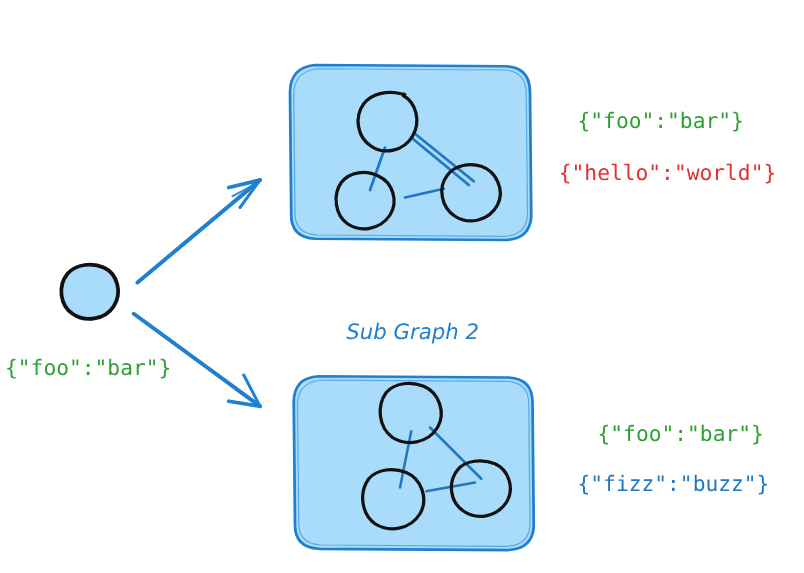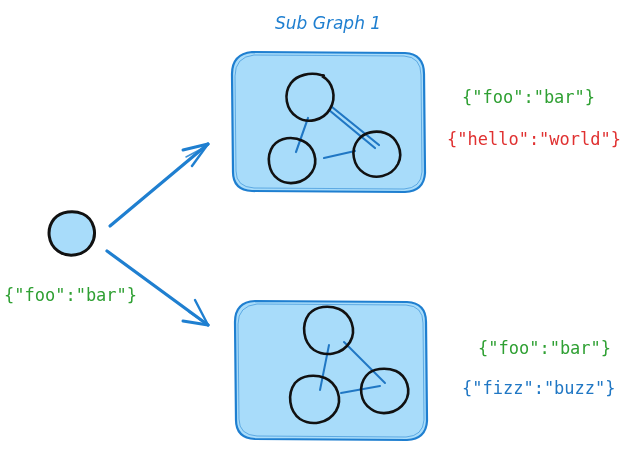--- a/index.html
+++ b/index.html
@@ -104,22 +104,22 @@
 
     <g stroke="#1f7fd0" fill="none" stroke-linecap="round" stroke-linejoin="round">
       <path d="M107,251 L208,325" stroke-width="3.2"></path>
       <path d="M208,325 L183,321" stroke-width="3"></path>
       <path d="M208,325 L195,300" stroke-width="2.4"></path>
       <path d="M204,322 L189,312" stroke-width="1.6" opacity="0.85"></path>
     </g>
 
   </svg>
 
-  <div class="title" style="left:275px; top:15px;">Sub Graph 1</div>
 
+  <div class="title" style="left:277px; top:258px;">Sub Graph 2</div>
 
   <div class="label json-green" style="left:462px; top:89px;">{"foo":"bar"}</div>
 
   <div class="label json-red" style="left:447px; top:131px;">{"hello":"world"}</div>
 
   <div class="label json-green" style="left:478px; top:340px;">{"foo":"bar"}</div>
 
   <div class="label json-blue" style="left:462px; top:380px;">{"fizz":"buzz"}</div>
 
   <div class="label json-green" style="left:4px; top:287px;">{"foo":"bar"}</div>

